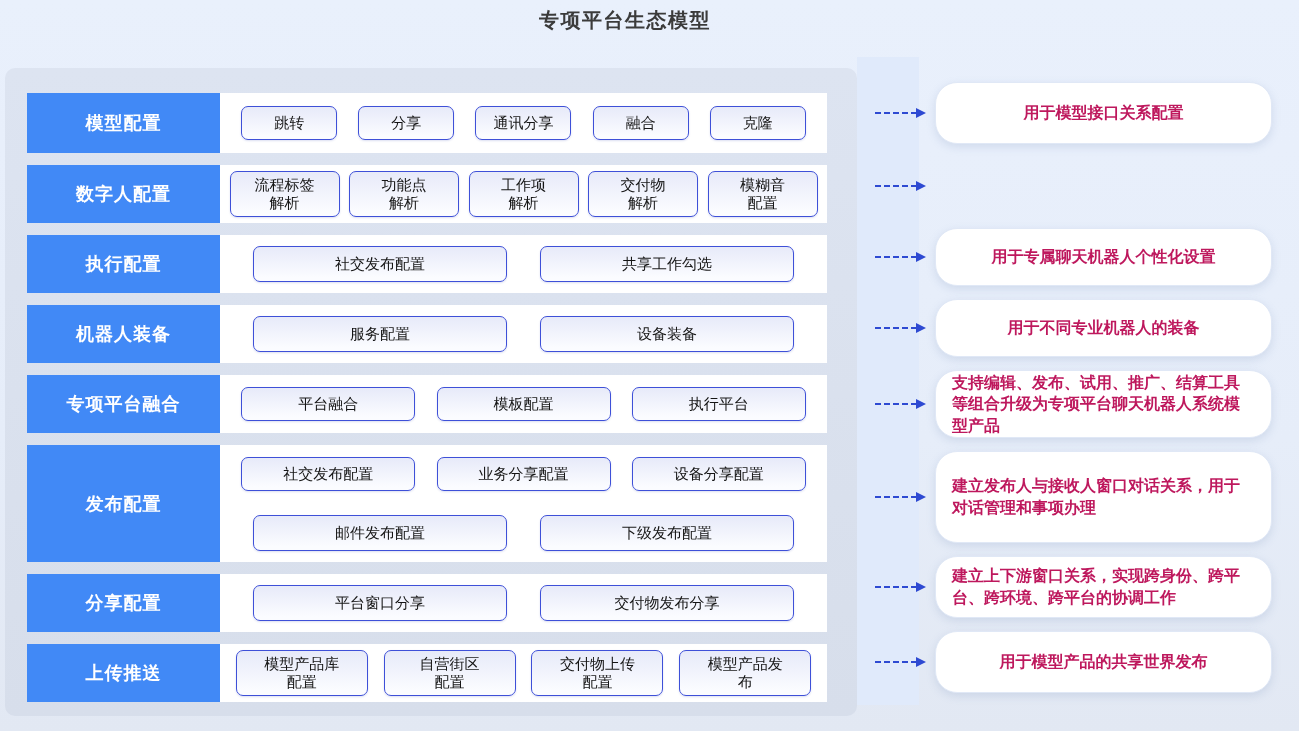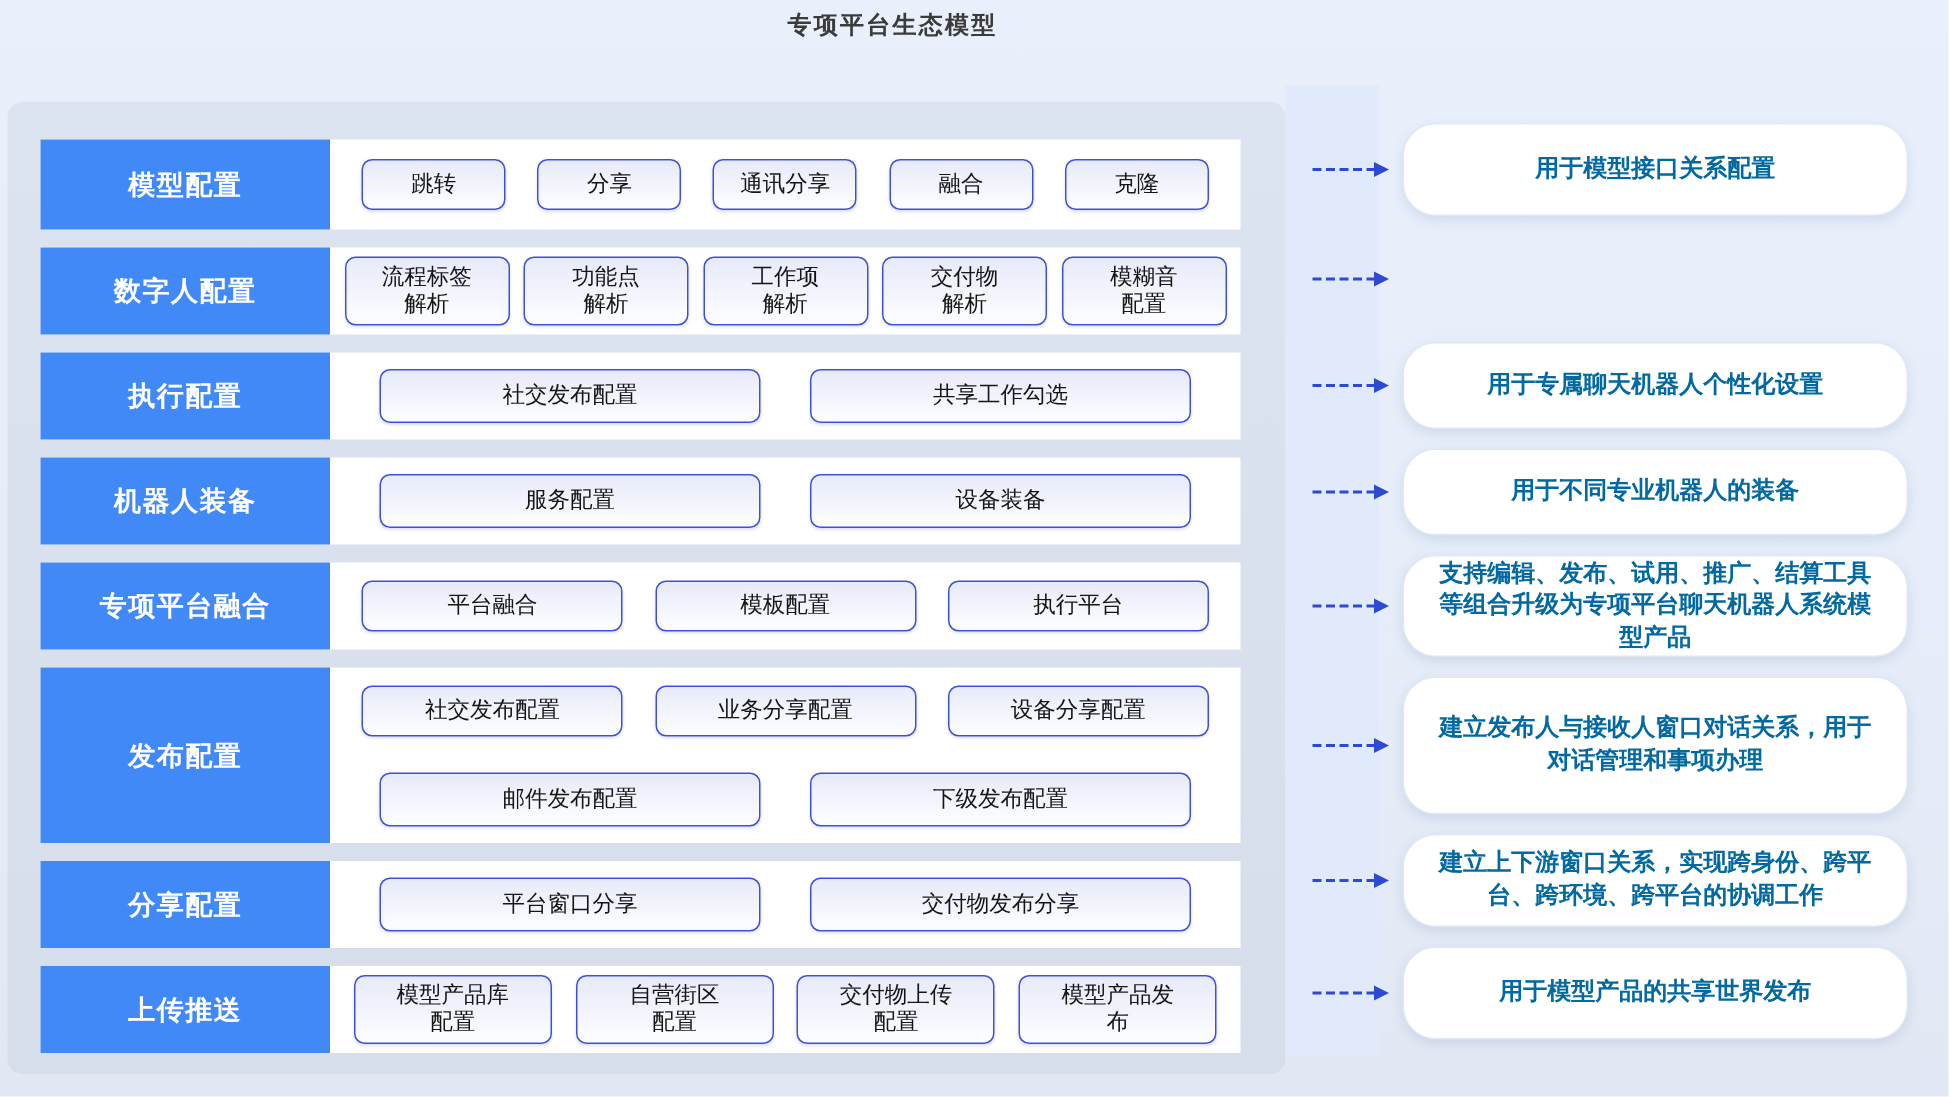--- a/index.html
+++ b/index.html
@@ -2,22 +2,22 @@
 <html lang="zh"><head>
 <meta charset="utf-8">
 <style>
   html,body{margin:0;padding:0;}
   body{
     width:1299px;height:731px;position:relative;overflow:hidden;
     background:linear-gradient(180deg,#e9f0fc 0%,#e6edf9 60%,#e2e8f3 100%);
     font-family:"Liberation Sans","DejaVu Sans",sans-serif;
   }
   .title{
-    position:absolute;top:7px;left:595px;transform:translateX(-50%);
-    font-size:16px;font-weight:bold;color:#3b3b3b;letter-spacing:1.5px;white-space:nowrap;
+    position:absolute;top:7px;left:625px;transform:translateX(-50%);
+    font-size:20px;font-weight:bold;color:#3b3b3b;letter-spacing:1.5px;white-space:nowrap;
   }
   
   .panel{
     position:absolute;left:5px;top:68px;width:852px;height:648px;
     background:linear-gradient(180deg,#dde4f1,#d7deeb);
     border-radius:10px;box-sizing:border-box;
     padding:25px 0 0 22px;display:flex;flex-direction:column;gap:12px;
   }
   .band{width:800px;background:#fff;display:flex;}
   .panel .band:nth-child(1){height:60px}
@@ -64,22 +64,22 @@
   .right .out:nth-child(8){height:62px}
   .arrow{width:78px;flex:0 0 78px;display:flex;align-items:center;justify-content:center;}
   .arrow-line{width:42px;border-top:2px dashed #2e4ad2;position:relative;}
   .arrow-line::after{
     content:"";position:absolute;right:-9px;top:-6px;
     border-left:10px solid #2e4ad2;border-top:5px solid transparent;border-bottom:5px solid transparent;
   }
   .out-box{
     flex:1;height:100%;background:#fff;border-radius:22px;border:1px solid #e0e8f6;
     box-shadow:0 3px 8px rgba(125,145,185,.22);
-    display:flex;align-items:center;justify-content:center;text-align:center;
-    font-weight:bold;font-size:16px;color:#0369a1;line-height:1.35;
+    display:flex;align-items:center;justify-content:center;
+    font-weight:bold;font-size:16px;color:#be185d;line-height:1.35;
     padding:4px 16px;box-sizing:border-box;
   }
 </style>
 </head>
 <body>
 
 <div class="title">专项平台生态模型</div>
 
 <div class="panel">
   <div class="band">

